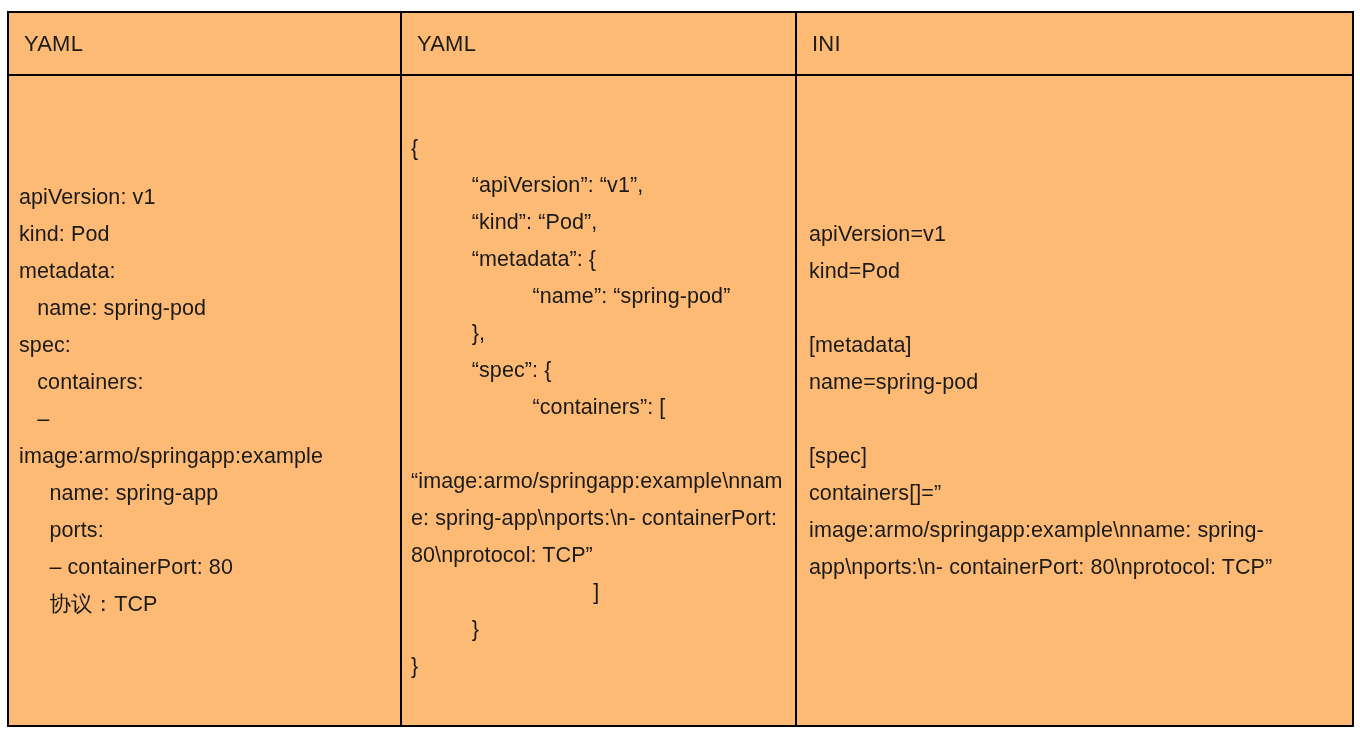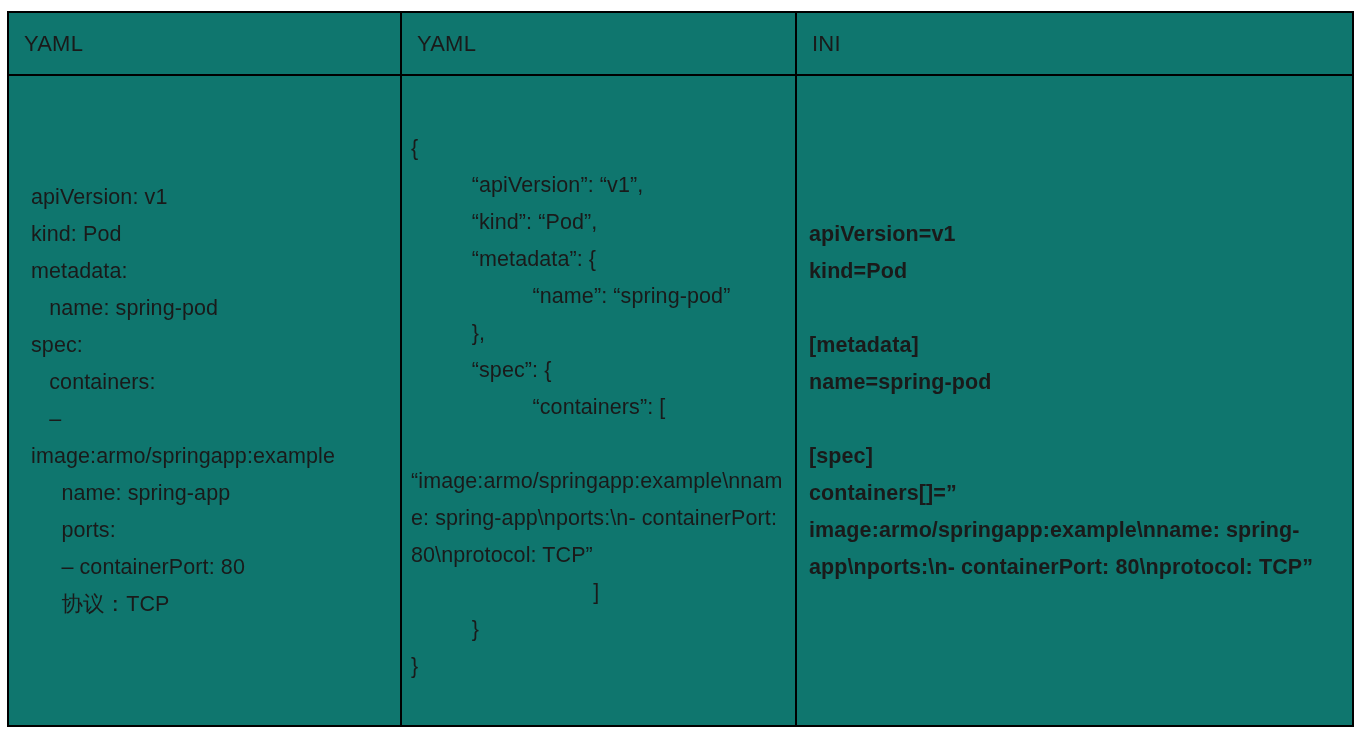--- a/index.html
+++ b/index.html
@@ -32,21 +32,21 @@
     border-collapse: collapse;
     table-layout: fixed;
     background: #ffffff;
   }
 
   table.fmt-table th,
   table.fmt-table td {
     border: 2px solid #000000;
     padding: 0;
     vertical-align: middle;
-    background: #0f766e;
+    background: #fdba74;
   }
 
   
   col.col-yaml { width: 393px; }
   col.col-json { width: 395px; }
   col.col-ini  { width: 557px; }
 
   thead th {
     height: 61px;
     text-align: left;
@@ -71,28 +71,27 @@
     font-family: "Liberation Sans", "DejaVu Sans", sans-serif;
     font-size: 21.5px;
     line-height: 37px;
     color: #1a1a1a;
     white-space: pre-wrap;
     word-break: break-word;
     letter-spacing: 0.1px;
   }
 
   .cell-yaml .code-block {
-    padding: 0 8px 0 22px;
+    padding: 0 8px 0 10px;
   }
   .cell-json .code-block {
     padding: 0 10px 0 9px;
   }
   .cell-ini .code-block {
     padding: 0 14px 0 12px;
-    font-weight: bold;
   }
 
   
   .cell-yaml { vertical-align: middle; }
   .cell-json { vertical-align: top; }
   .cell-ini  { vertical-align: middle; }
 
   .cell-json .code-block { padding-top: 14px; }
 </style>
 </head>

